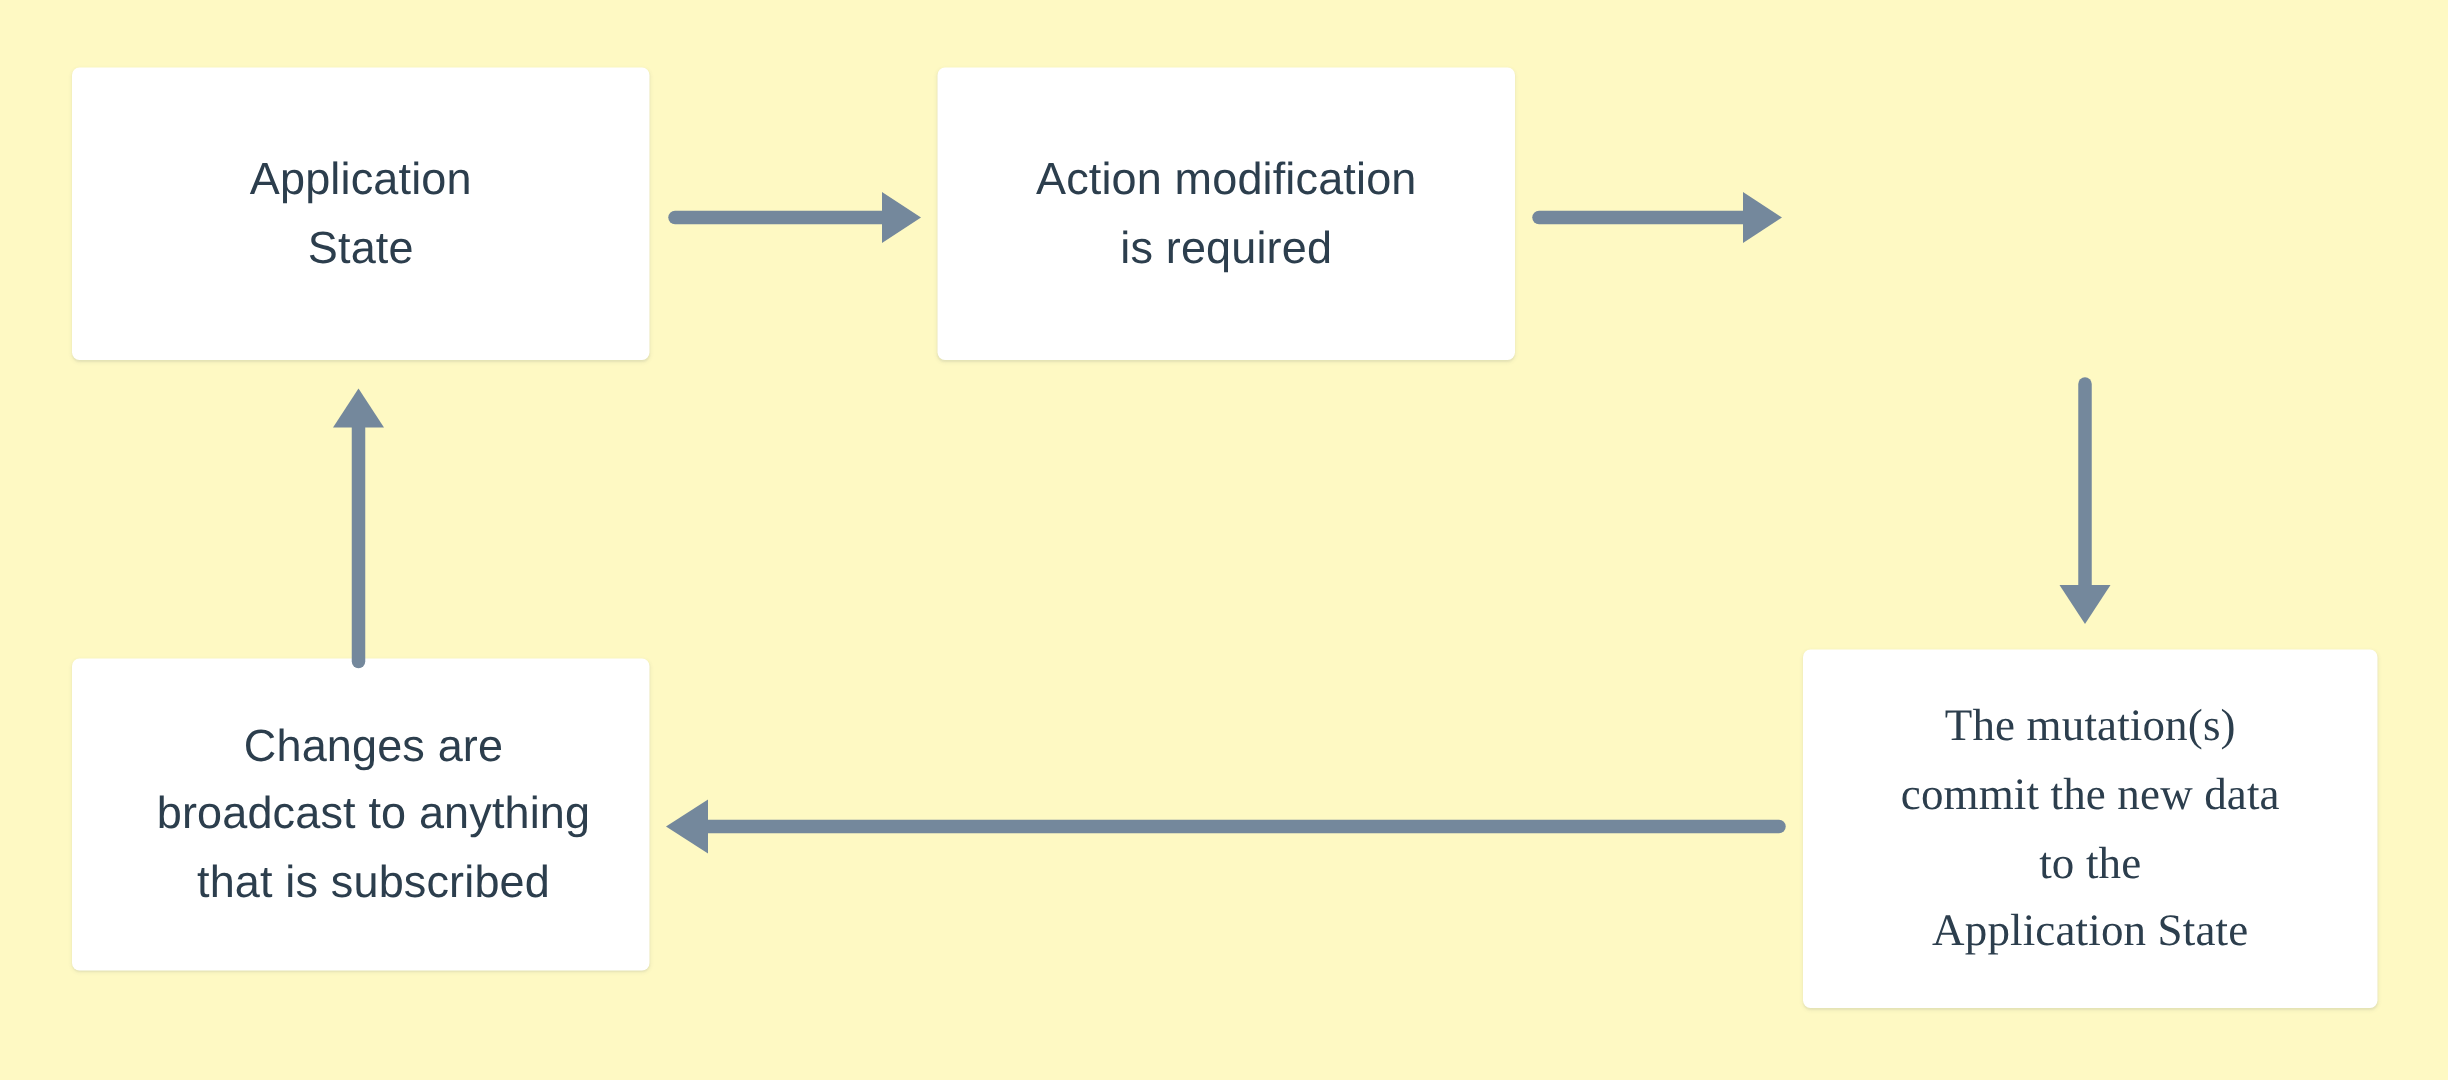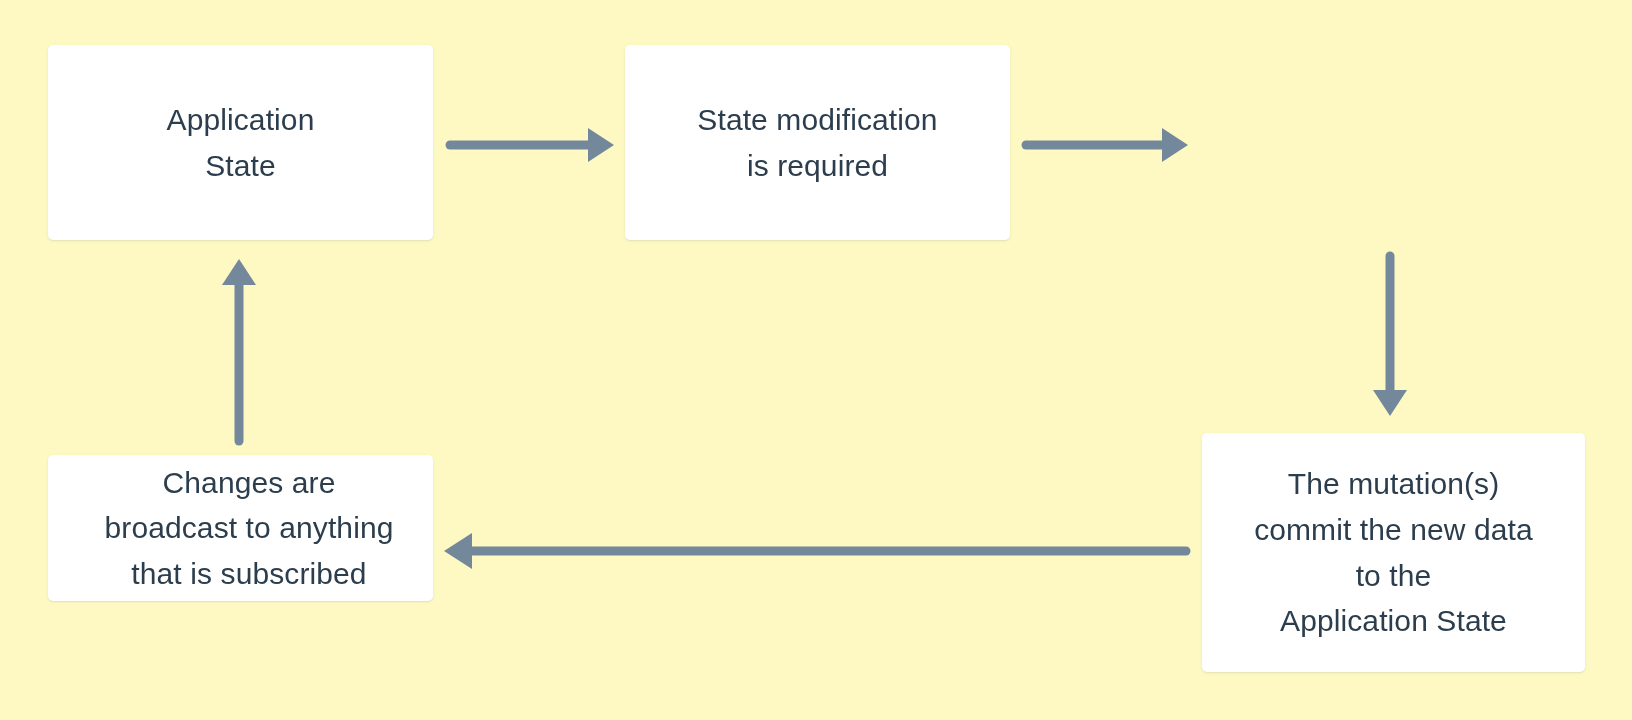--- a/index.html
+++ b/index.html
@@ -37,22 +37,22 @@
     font-size: 30px;
     line-height: 1.52;
     text-align: center;
     white-space: pre-line;
     letter-spacing: 0.1px;
   }
   
   #node-application-state   { left: 48px;   top: 45px;  width: 385px; height: 195px; }
   #node-state-modification  { left: 625px;  top: 45px;  width: 385px; height: 195px; }
   #node-action-dispatched   { left: 1202px; top: 45px;  width: 383px; height: 198px; }
-  #node-mutations-commit    { left: 1202px; top: 433px; width: 383px; height: 239px; }
-  #node-changes-broadcast   { left: 48px;   top: 455px; width: 385px; height: 146px; padding-left: 31px; }
+  #node-mutations-commit    { left: 1202px; top: 433px; width: 383px; height: 239px; font-family: Liberation Serif, serif; }
+  #node-changes-broadcast   { left: 48px;   top: 439px; width: 385px; height: 208px; padding-left: 31px; }
 
   .arrow-layer {
     position: absolute;
     left: 0;
     top: 0;
     width: 1632px;
     height: 720px;
     pointer-events: none;
   }
 </style>
@@ -60,21 +60,21 @@
 <body>
 
 <div id="canvas">
 
   <div class="node" id="node-application-state">
     <div class="node-label">Application
 State</div>
   </div>
 
   <div class="node" id="node-state-modification">
-    <div class="node-label">State modification
+    <div class="node-label">Action modification
 is required</div>
   </div>
 
 
   <div class="node" id="node-mutations-commit">
     <div class="node-label">The mutation(s)
 commit the new data
 to the
 Application State</div>
   </div>

